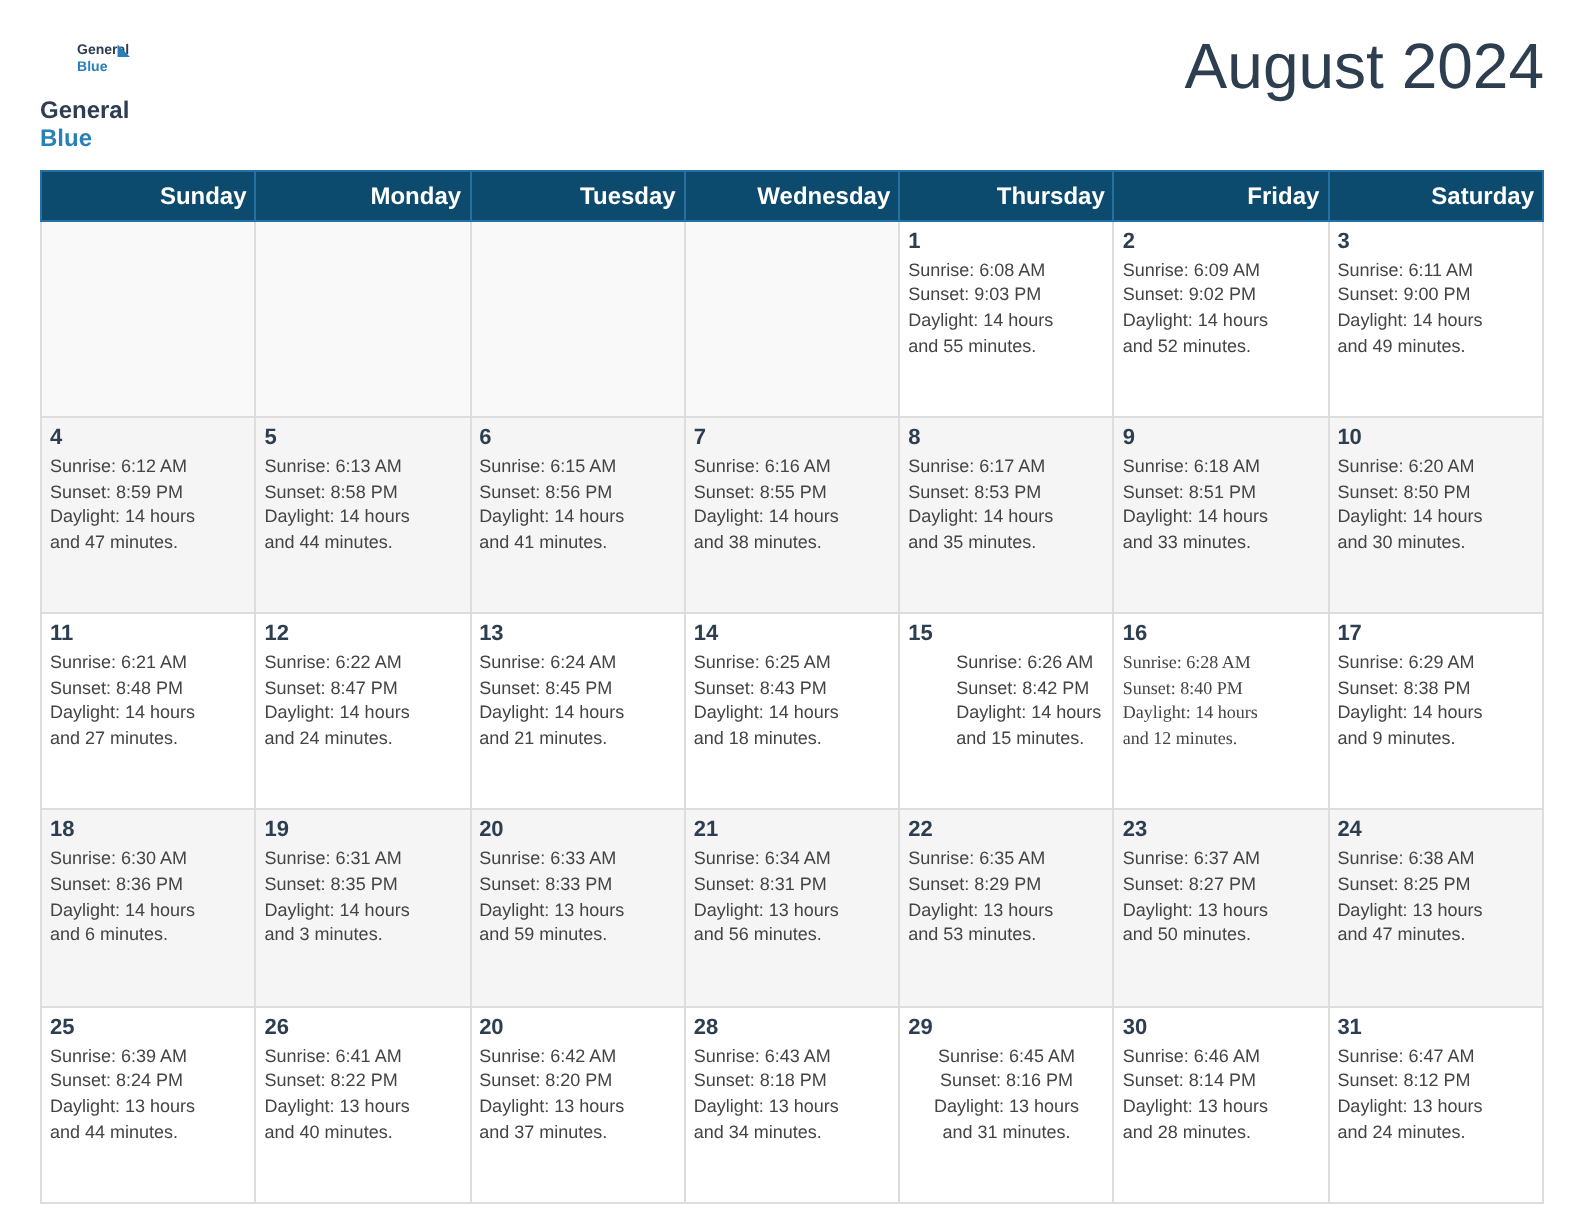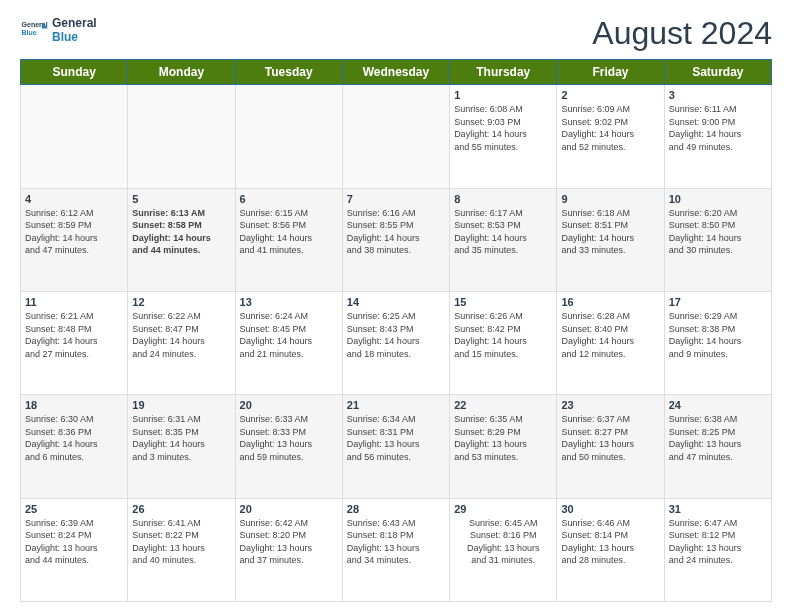--- a/index.html
+++ b/index.html
@@ -18,22 +18,23 @@
       flex-direction: column;
     }
     .header {
       display: flex;
       justify-content: space-between;
       align-items: flex-start;
       margin-bottom: 8px;
     }
     .logo {
       display: flex;
-      align-items: center;
+      align-items: flex-end;
       gap: 4px;
+      flex-direction: column;
     }
     .logo-text {
       font-size: 13px;
       font-weight: bold;
       color: #2c3e50;
       line-height: 1.2;
     }
     .logo-icon {
       width: 28px;
       height: 28px;
@@ -52,26 +53,26 @@
       color: #555;
     }
     .calendar {
       flex: 1;
       border: 1px solid #ccc;
       border-collapse: collapse;
       width: 100%;
       table-layout: fixed;
     }
     .calendar th {
-      background: #4d7c0f;
+      background: #0c4a6e;
       color: #fff;
       font-size: 12px;
       font-weight: bold;
       padding: 5px 4px;
-      text-align: center;
+      text-align: right;
       border: 1px solid #2471a3;
     }
     .calendar td {
       vertical-align: top;
       padding: 4px 4px;
       font-size: 9.5px;
       color: #333;
       border: 1px solid #ddd;
       height: 82px;
       width: calc(100% / 7);
@@ -163,21 +164,21 @@
         <tr>
           <td>
             <span class="day-num">4</span>
             <div class="day-info" style="white-space: pre-line;">Sunrise: 6:12 AM
 Sunset: 8:59 PM
 Daylight: 14 hours
 and 47 minutes.</div>
           </td>
           <td>
             <span class="day-num">5</span>
-            <div class="day-info" style="white-space: pre-line; font-weight: bold;">Sunrise: 6:13 AM
+            <div class="day-info" style="white-space: pre-line;">Sunrise: 6:13 AM
 Sunset: 8:58 PM
 Daylight: 14 hours
 and 44 minutes.</div>
           </td>
           <td>
             <span class="day-num">6</span>
             <div class="day-info" style="white-space: pre-line;">Sunrise: 6:15 AM
 Sunset: 8:56 PM
 Daylight: 14 hours
 and 41 minutes.</div>
@@ -235,28 +236,28 @@
           </td>
           <td>
             <span class="day-num">14</span>
             <div class="day-info" style="white-space: pre-line;">Sunrise: 6:25 AM
 Sunset: 8:43 PM
 Daylight: 14 hours
 and 18 minutes.</div>
           </td>
           <td>
             <span class="day-num">15</span>
-            <div class="day-info" style="white-space: pre-line;">Sunrise: 6:26 AM
+            <div class="day-info" style="white-space: pre-line; margin-left: 24px;">Sunrise: 6:26 AM
 Sunset: 8:42 PM
 Daylight: 14 hours
 and 15 minutes.</div>
           </td>
           <td>
             <span class="day-num">16</span>
-            <div class="day-info" style="white-space: pre-line;">Sunrise: 6:28 AM
+            <div class="day-info" style="white-space: pre-line; font-family: Liberation Serif, serif;">Sunrise: 6:28 AM
 Sunset: 8:40 PM
 Daylight: 14 hours
 and 12 minutes.</div>
           </td>
           <td>
             <span class="day-num">17</span>
             <div class="day-info" style="white-space: pre-line;">Sunrise: 6:29 AM
 Sunset: 8:38 PM
 Daylight: 14 hours
 and 9 minutes.</div>

